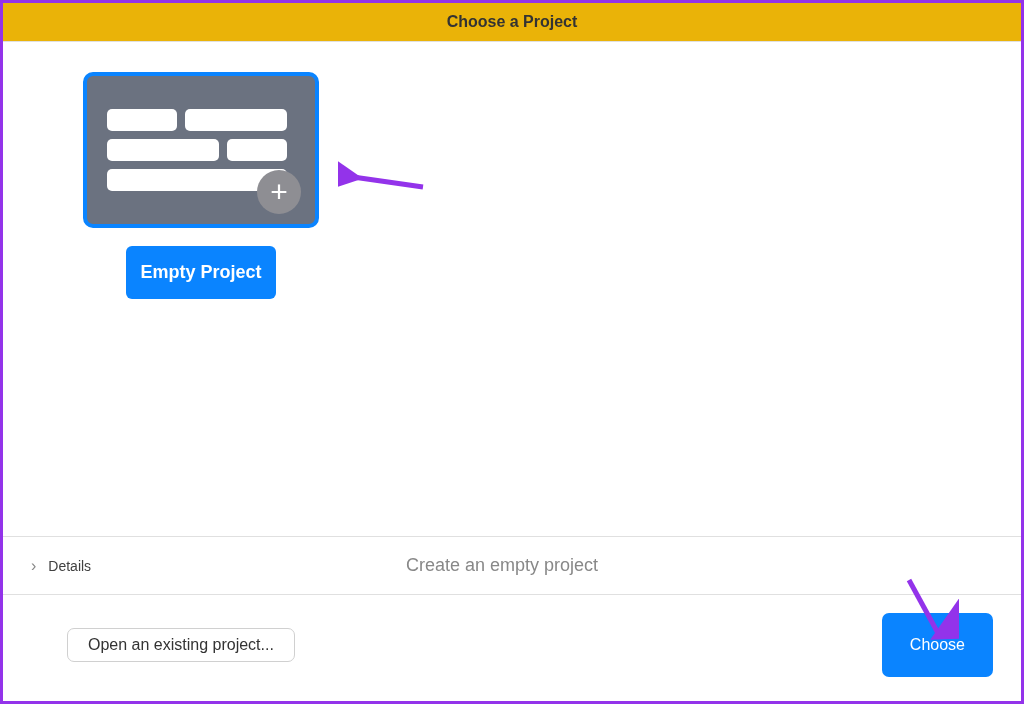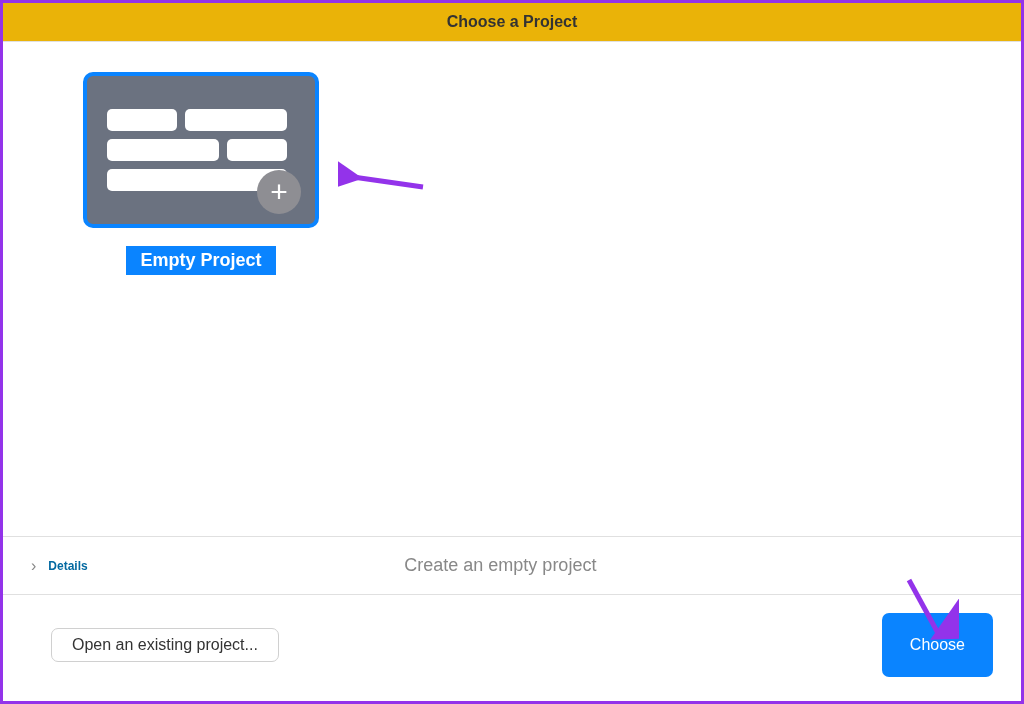--- a/index.html
+++ b/index.html
@@ -102,22 +102,22 @@
       font-size: 30px;
       font-weight: 300;
       line-height: 1;
     }
     
     .template-label {
       background: #0a84ff;
       color: #ffffff;
       font-size: 18px;
       font-weight: 600;
-      padding: 4px 14px;
-      border-radius: 0;
+      padding: 16px 14px;
+      border-radius: 6px;
     }
     
     .arrow-annotation {
       position: absolute;
       pointer-events: none;
     }
     
     .arrow-top {
       top: 115px;
       left: 335px;
@@ -137,38 +137,38 @@
       gap: 12px;
       cursor: pointer;
     }
     
     .chevron {
       color: #888;
       font-size: 16px;
     }
     
     .details-label {
-      font-size: 12px;
-      color: #0369a1;
-      font-weight: bold;
+      font-size: 14px;
+      color: #404040;
     }
     
     .details-description {
       flex: 1;
       text-align: center;
       font-size: 18px;
       color: #888;
       margin-right: 80px;
     }
     
     .footer {
       padding: 18px 28px 24px 48px;
       display: flex;
       justify-content: space-between;
       align-items: center;
+      margin-left: 16px;
     }
     
     .btn {
       font-size: 16px;
       padding: 7px 20px;
       border-radius: 7px;
       cursor: pointer;
       border: none;
       font-family: inherit;
     }

